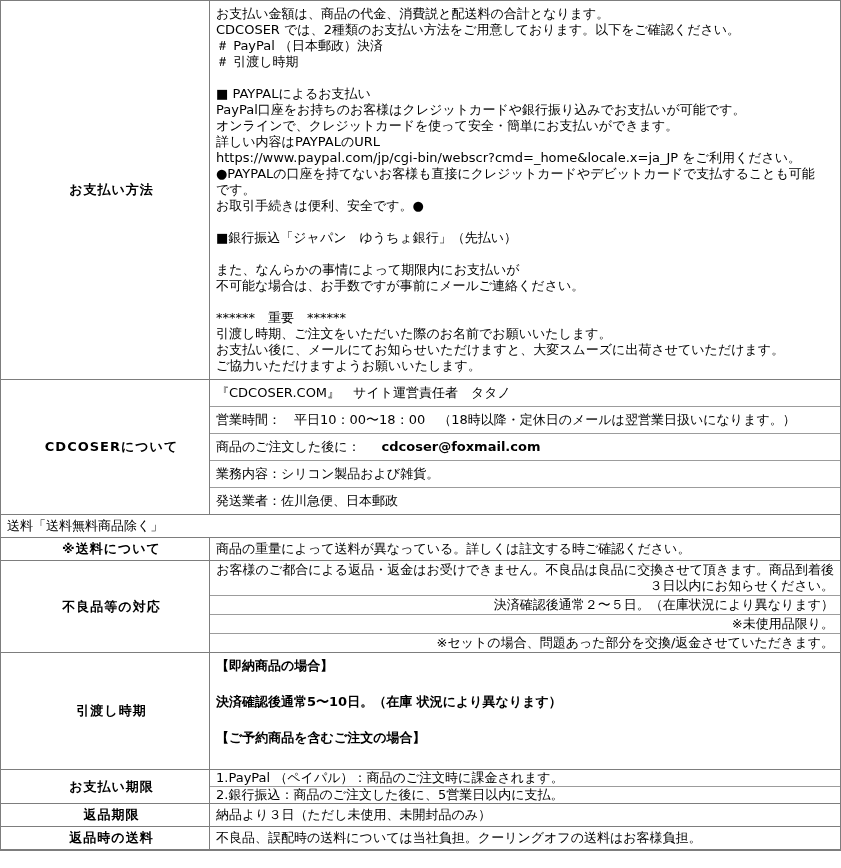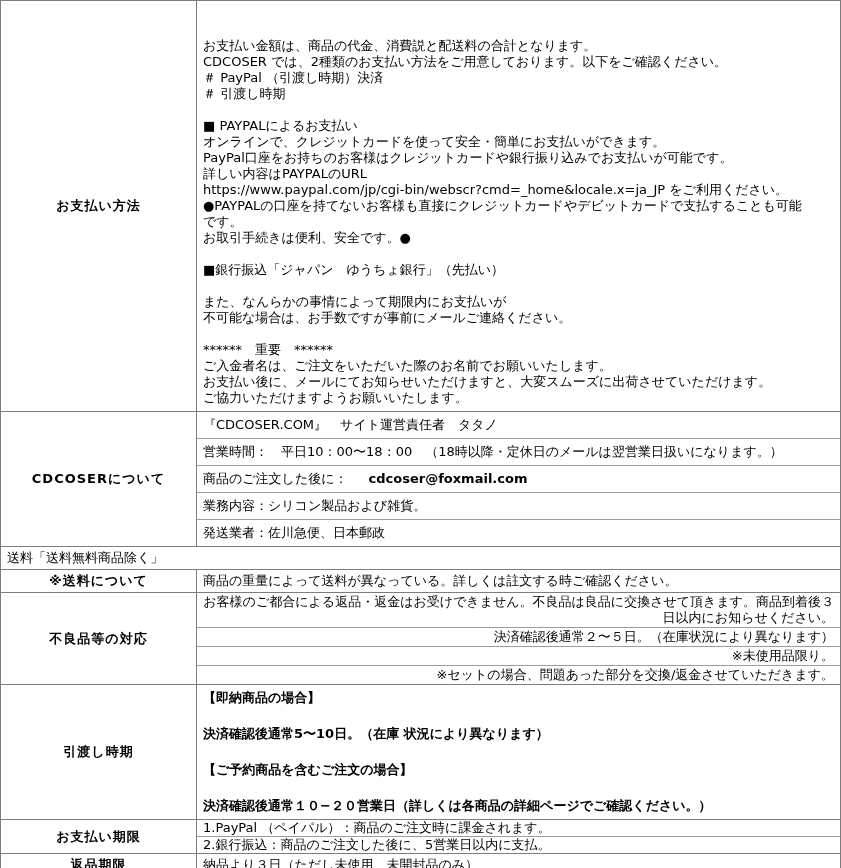--- a/index.html
+++ b/index.html
@@ -31,74 +31,75 @@
     flex:0 0 196px;
     box-sizing:border-box;
     display:flex;
     align-items:center;
     justify-content:center;
     text-align:center;
     font-weight:bold;
     border-right:1px solid var(--border-main);
     padding:2px 4px;
     letter-spacing:1px;
+    margin-left:13px;
   }
   .content-cell{
     flex:1 1 auto;
     min-width:0;
     display:flex;
     flex-direction:column;
   }
   .sub-cell{padding:3px 6px;}
   .sub-cell:not(:last-child){border-bottom:1px solid var(--border-sub);}
   .line{
     line-height:16px;
     min-height:16px;
     overflow-wrap:anywhere;
     word-break:break-all;
   }
   
-  .row[data-name="row-payment-method"] .sub-cell{padding:5px 6px;margin-top:32px;}
+  .row[data-name="row-payment-method"] .sub-cell{padding:5px 6px;}
   .row[data-name="row-about-cdcoser"] .sub-cell{padding:5px 6px;}
   .row[data-name="row-defective-items"] .sub-cell{padding:1px 6px;}
   .row[data-name="row-defective-items"] .line{line-height:16px;min-height:15px;text-align:right;}
   .row[data-name="row-delivery-time"] .sub-cell{padding:4px 6px;}
   .row[data-name="row-delivery-time"] .line{line-height:18px;min-height:18px;font-weight:bold;}
   .row[data-name="row-payment-deadline"] .sub-cell{padding:0 6px;}
   .bold-seg{font-weight:bold;margin-left:21px;}
 </style>
 </head>
 <body>
 
 <div class="table" data-name="shop-info-table">
     <div class="row" data-name="row-payment-method">
       <div class="header-cell" data-name="row-header-payment-method">お支払い方法</div>
       <div class="content-cell" data-name="row-content-payment-method">
         <div class="sub-cell" data-name="sub-cell">
           <div class="line" data-name="text-line">お支払い金額は、商品の代金、消費説と配送料の合計となります。</div>
           <div class="line" data-name="text-line">CDCOSER では、2種類のお支払い方法をご用意しております。以下をご確認ください。</div>
-          <div class="line" data-name="text-line">＃ PayPal （引渡し時期）決済</div>
+          <div class="line" data-name="text-line">＃ PayPal （日本郵政）決済</div>
           <div class="line" data-name="text-line">＃ 引渡し時期</div>
           <div class="line" data-name="text-line"></div>
           <div class="line" data-name="text-line">■ PAYPALによるお支払い</div>
+          <div class="line" data-name="text-line">PayPal口座をお持ちのお客様はクレジットカードや銀行振り込みでお支払いが可能です。</div>
           <div class="line" data-name="text-line">オンラインで、クレジットカードを使って安全・簡単にお支払いができます。</div>
-          <div class="line" data-name="text-line">PayPal口座をお持ちのお客様はクレジットカードや銀行振り込みでお支払いが可能です。</div>
           <div class="line" data-name="text-line">詳しい内容はPAYPALのURL</div>
           <div class="line" data-name="text-line">https://www.paypal.com/jp/cgi-bin/webscr?cmd=_home&amp;locale.x=ja_JP をご利用ください。</div>
           <div class="line" data-name="text-line">●PAYPALの口座を持てないお客様も直接にクレジットカードやデビットカードで支払することも可能</div>
           <div class="line" data-name="text-line">です。</div>
           <div class="line" data-name="text-line">お取引手続きは便利、安全です。●</div>
           <div class="line" data-name="text-line"></div>
           <div class="line" data-name="text-line">■銀行振込「ジャパン　ゆうちょ銀行」（先払い）</div>
           <div class="line" data-name="text-line"></div>
           <div class="line" data-name="text-line">また、なんらかの事情によって期限内にお支払いが</div>
           <div class="line" data-name="text-line">不可能な場合は、お手数ですが事前にメールご連絡ください。</div>
           <div class="line" data-name="text-line"></div>
           <div class="line" data-name="text-line">******　重要　******</div>
-          <div class="line" data-name="text-line">ご入金者名は、ご注文をいただいた際のお名前でお願いいたします。</div>
+          <div class="line" data-name="text-line">引渡し時期、ご注文をいただいた際のお名前でお願いいたします。</div>
           <div class="line" data-name="text-line">お支払い後に、メールにてお知らせいただけますと、大変スムーズに出荷させていただけます。</div>
           <div class="line" data-name="text-line">ご協力いただけますようお願いいたします。</div>
         </div>
       </div>
     </div>
     <div class="row" data-name="row-about-cdcoser">
       <div class="header-cell" data-name="row-header-about-cdcoser">CDCOSERについて</div>
       <div class="content-cell" data-name="row-content-about-cdcoser">
         <div class="sub-cell" data-name="sub-cell">
           <div class="line" data-name="text-line">『CDCOSER.COM』　サイト運営責任者　タタノ</div>
@@ -152,21 +153,20 @@
     <div class="row" data-name="row-delivery-time">
       <div class="header-cell" data-name="row-header-delivery-time">引渡し時期</div>
       <div class="content-cell" data-name="row-content-delivery-time">
         <div class="sub-cell" data-name="sub-cell">
           <div class="line" data-name="text-line">【即納商品の場合】</div>
           <div class="line" data-name="text-line"></div>
           <div class="line" data-name="text-line">決済確認後通常5〜10日。（在庫 状況により異なります）</div>
           <div class="line" data-name="text-line"></div>
           <div class="line" data-name="text-line">【ご予約商品を含むご注文の場合】</div>
           <div class="line" data-name="text-line"></div>
-          <div class="line" data-name="text-line">決済確認後通常１０−２０営業日（詳しくは各商品の詳細ページでご確認ください。）</div>
         </div>
       </div>
     </div>
     <div class="row" data-name="row-payment-deadline">
       <div class="header-cell" data-name="row-header-payment-deadline">お支払い期限</div>
       <div class="content-cell" data-name="row-content-payment-deadline">
         <div class="sub-cell" data-name="sub-cell">
           <div class="line" data-name="text-line">1.PayPal （ペイパル）：商品のご注文時に課金されます。</div>
         </div>
         <div class="sub-cell" data-name="sub-cell">

